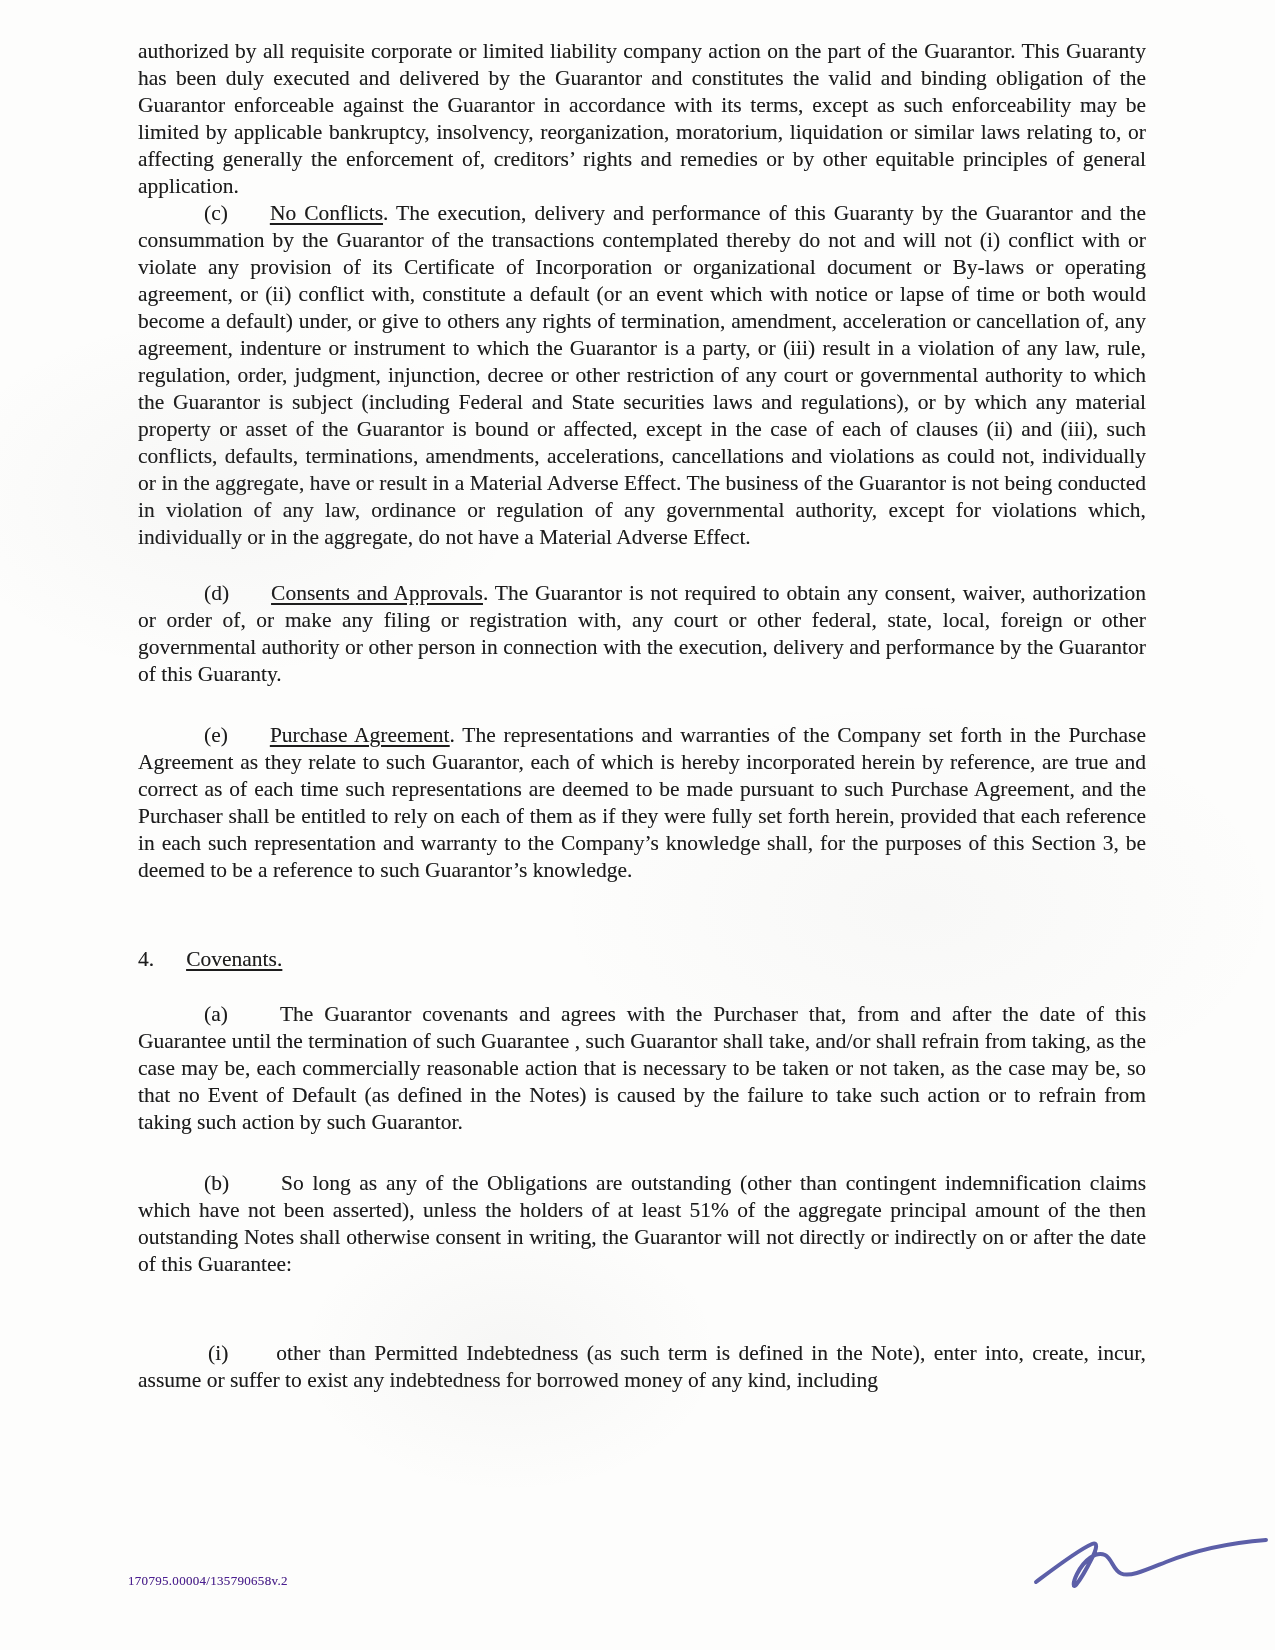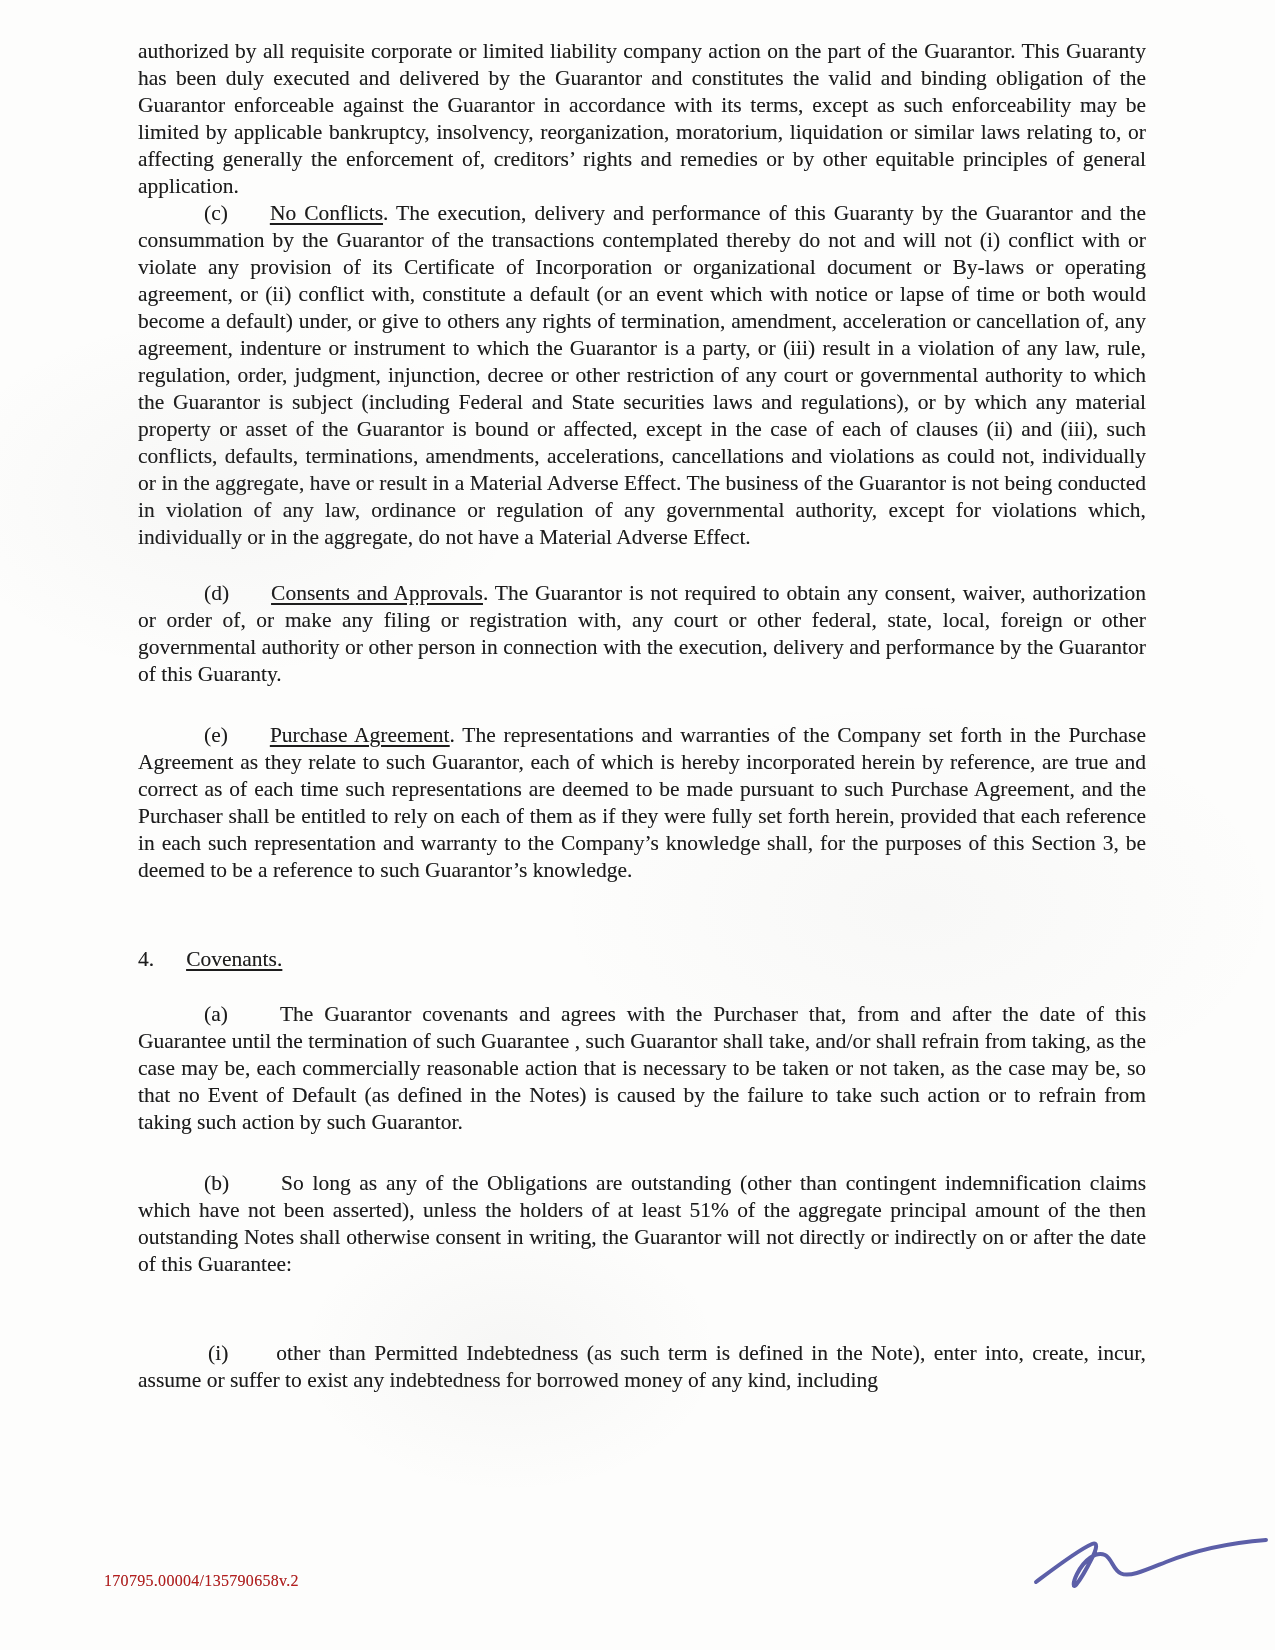--- a/index.html
+++ b/index.html
@@ -42,22 +42,22 @@
     font-size:21.5px; line-height:27px;
   }
   .section-num{ margin-right:32px; }
   .subclause{
     width:950px;
     margin-left:58px;
     text-indent:70px;
   }
   .subclause .label{ margin-right:48px; }
   .footer{
-    position:absolute; left:104px; top:1570px;
-    font-size:16px; line-height:22px; color:#b91c1c;
+    position:absolute; left:128px; top:1570px;
+    font-size:13px; line-height:22px; color:#4c1d95;
     letter-spacing:0.3px;
   }
   .signature{
     position:absolute; left:1028px; top:1514px;
     width:247px; height:84px;
   }
 </style>
 </head>
 <body>
 

